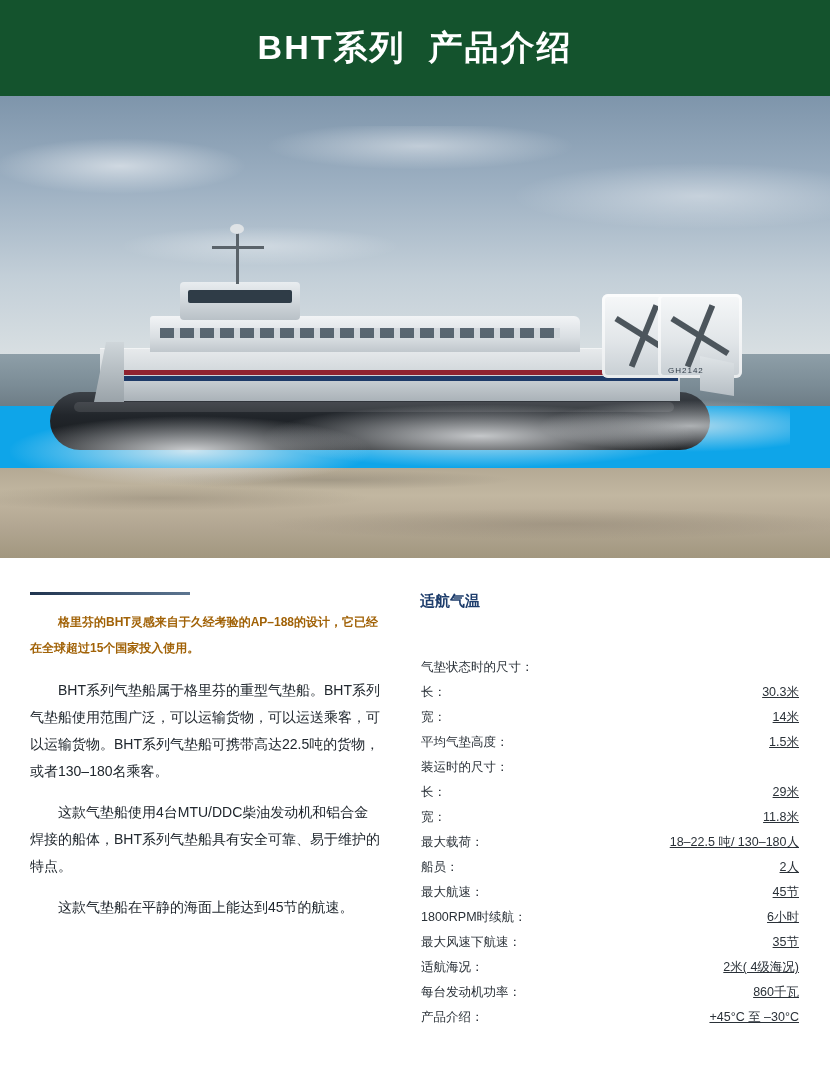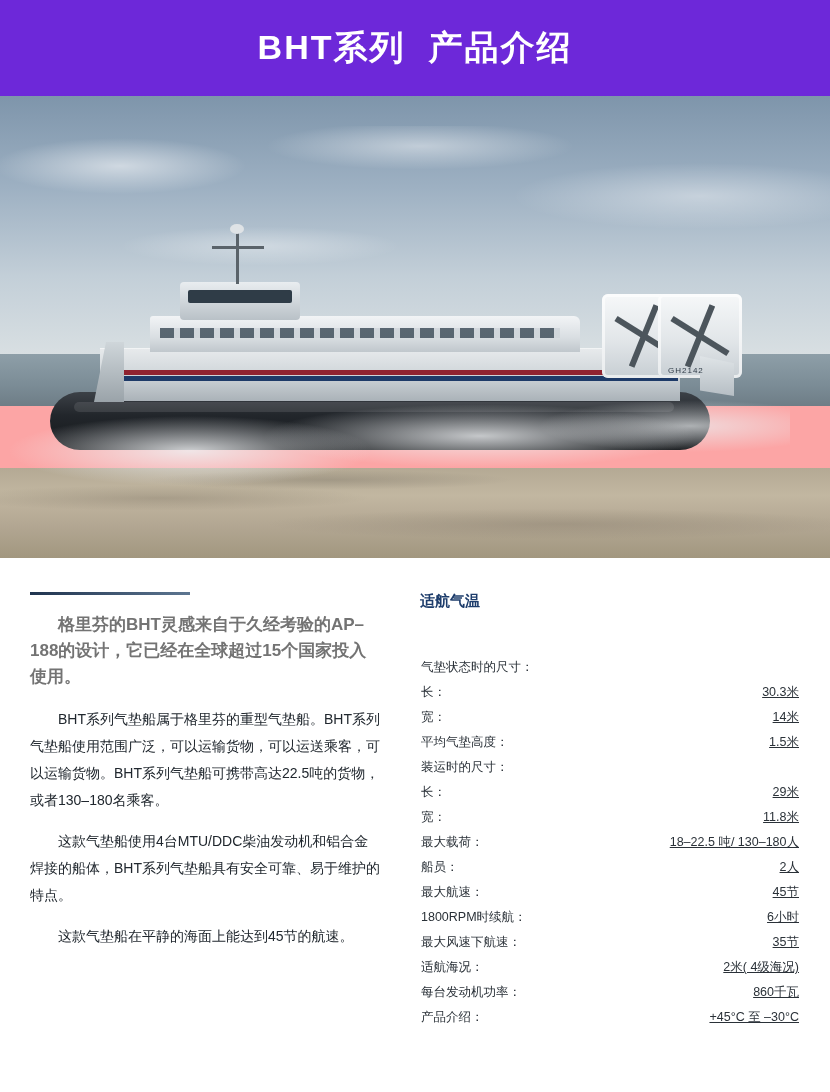--- a/index.html
+++ b/index.html
@@ -12,39 +12,39 @@
     height: 1092px;
     font-family: "Liberation Sans", sans-serif;
     color: #1a1a1a;
     overflow: hidden;
     position: relative;
   }
 
   
   .header {
     height: 96px;
-    background: #6d28d9;
+    background: #14532d;
     display: flex;
     align-items: center;
     justify-content: center;
   }
   .header-title {
     color: #ffffff;
     font-size: 34px;
     font-weight: bold;
     letter-spacing: 2px;
     white-space: pre;
   }
 
   
   .hero {
     position: relative;
     height: 462px;
     overflow: hidden;
-    background: #fca5a5;
+    background: #0ea5e9;
   }
   .sky {
     position: absolute;
     left: 0; top: 0; right: 0;
     height: 258px;
     background: linear-gradient(to bottom, #7e95ab 0%, #9db0c2 35%, #c3cfd8 70%, #d8dfe2 100%);
   }
   .clouds {
     position: absolute;
     left: 0; top: 30px; right: 0; height: 160px;
@@ -269,23 +269,23 @@
   .col-right { flex: 1; }
 
   .lead-rule {
     width: 160px;
     height: 3px;
     background: linear-gradient(to right, #20344f, #5d7691);
     margin-bottom: 14px;
   }
   .lead {
     font-weight: bold;
-    font-size: 17px;
+    font-size: 12px;
     line-height: 26px;
-    color: #737373;
+    color: #a16207;
     text-indent: 28px;
     margin-bottom: 16px;
   }
   .para {
     font-size: 14px;
     line-height: 27px;
     color: #20272e;
     text-indent: 28px;
     margin-bottom: 14px;
   }

